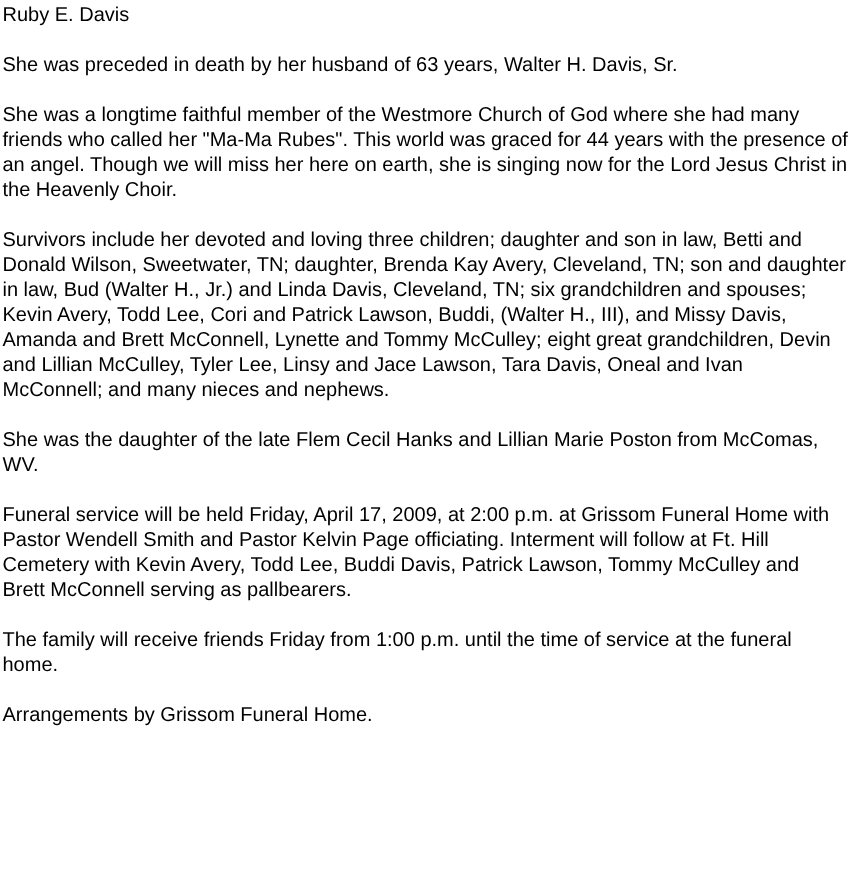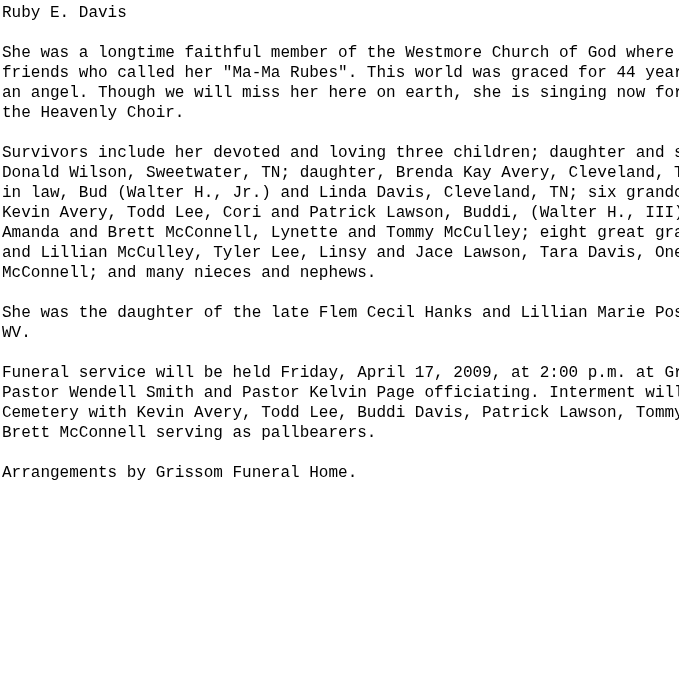--- a/index.html
+++ b/index.html
@@ -10,47 +10,50 @@
     width: 679px;
     height: 700px;
     overflow: hidden;
     background: #ffffff;
   }
   .doc {
     box-sizing: border-box;
     width: 679px;
     height: 608px;
     padding: 3px 0 0 2px;
-    font-family: Liberation Mono, monospace;
+    font-family: Liberation Sans, sans-serif;
     font-size: 16px;
     line-height: 20px;
     color: #000000;
     overflow: hidden;
   }
   .doc p {
     margin: 0 0 20px 0;
     white-space: pre;   
   }
 </style>
 </head>
 <body>
 
 <div class="doc">
   <p>Ruby E. Davis</p>
+  <p>She was preceded in death by her husband of 63 years, Walter H. Davis, Sr.</p>
   <p>She was a longtime faithful member of the Westmore Church of God where she had many
 friends who called her "Ma-Ma Rubes". This world was graced for 44 years with the presence of
 an angel. Though we will miss her here on earth, she is singing now for the Lord Jesus Christ in
 the Heavenly Choir.</p>
   <p>Survivors include her devoted and loving three children; daughter and son in law, Betti and
 Donald Wilson, Sweetwater, TN; daughter, Brenda Kay Avery, Cleveland, TN; son and daughter
 in law, Bud (Walter H., Jr.) and Linda Davis, Cleveland, TN; six grandchildren and spouses;
 Kevin Avery, Todd Lee, Cori and Patrick Lawson, Buddi, (Walter H., III), and Missy Davis,
 Amanda and Brett McConnell, Lynette and Tommy McCulley; eight great grandchildren, Devin
 and Lillian McCulley, Tyler Lee, Linsy and Jace Lawson, Tara Davis, Oneal and Ivan
 McConnell; and many nieces and nephews.</p>
   <p>She was the daughter of the late Flem Cecil Hanks and Lillian Marie Poston from McComas,
 WV.</p>
   <p>Funeral service will be held Friday, April 17, 2009, at 2:00 p.m. at Grissom Funeral Home with
 Pastor Wendell Smith and Pastor Kelvin Page officiating. Interment will follow at Ft. Hill
 Cemetery with Kevin Avery, Todd Lee, Buddi Davis, Patrick Lawson, Tommy McCulley and
 Brett McConnell serving as pallbearers.</p>
+  <p>The family will receive friends Friday from 1:00 p.m. until the time of service at the funeral
+home.</p>
   <p>Arrangements by Grissom Funeral Home.</p>
 </div>
 
 </body></html>

